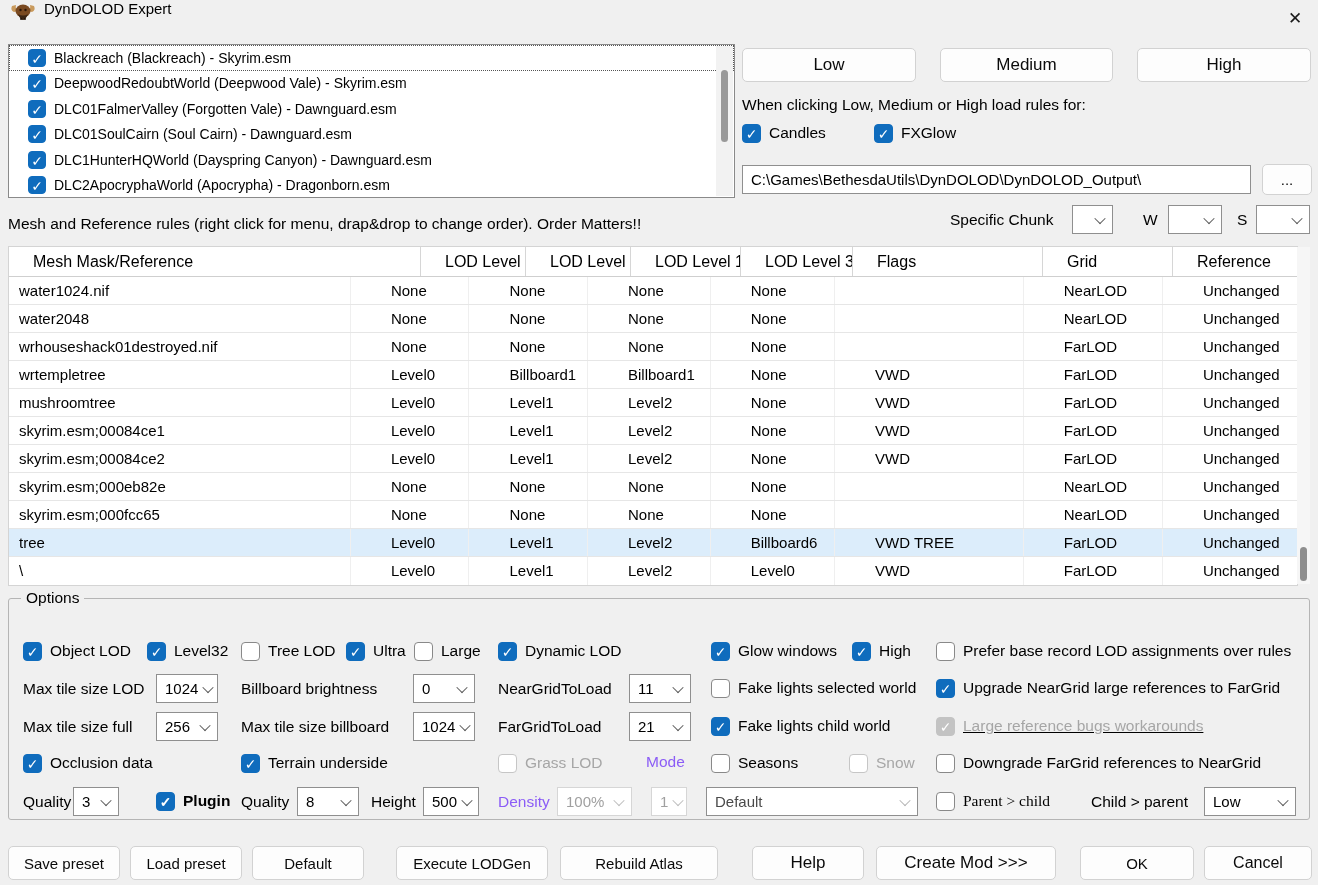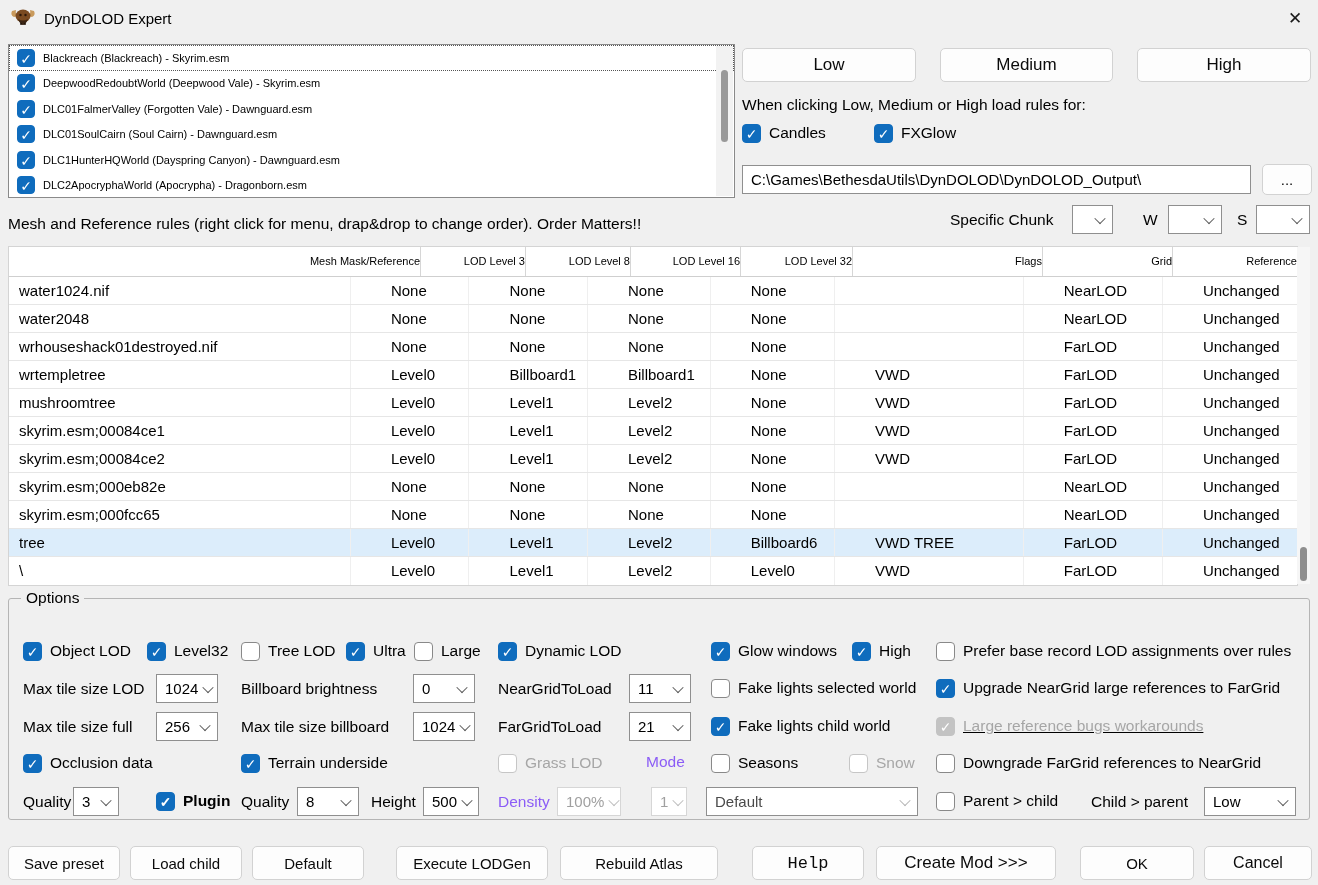--- a/index.html
+++ b/index.html
@@ -1,28 +1,28 @@
 <!DOCTYPE html>
 <html><head>
 <meta charset="utf-8">
 <style>
   * { margin:0; padding:0; box-sizing:border-box; }
   html,body { width:1318px; height:885px; }
   body { font-family:"Liberation Sans", sans-serif; background:#f0f0f0; color:#000; }
   #window { position:relative; width:1318px; height:885px; background:#f0f0f0; overflow:hidden; }
 
   
-  .titlebar { position:absolute; left:0; top:0; width:1318px; height:36px; display:flex; align-items:center; background:#f0f0f0; }
+  .titlebar { position:absolute; left:0; top:0; width:1318px; height:36px; display:flex; align-items:flex-start; background:#f0f0f0; }
   .app-icon { width:26px; height:26px; margin:0 8px 0 10px; }
   .title-text { font-size:15px; }
   .close-btn { position:absolute; right:0; top:0; width:46px; height:36px; display:flex; align-items:center; justify-content:center; font-size:17px; color:#1a1a1a; cursor:pointer; }
 
   
   .listbox { position:absolute; left:8px; top:44px; width:727px; height:154px; background:#fff; border:1px solid #8a8a8a; overflow:hidden; }
-  .ws-item { height:25.5px; display:flex; align-items:center; padding-left:8px; gap:8px; font-size:11px; white-space:nowrap; }
+  .ws-item { height:25.5px; display:flex; align-items:center; padding-left:19px; gap:8px; font-size:14px; white-space:nowrap; }
   .ws-item.focused { outline:1px dotted #555; outline-offset:-1px; }
   .lb-scroll { position:absolute; top:1px; right:1px; bottom:1px; width:17px; background:#f2f2f2; }
   .lb-thumb { position:absolute; left:5px; top:24px; width:7px; height:72px; background:#999; border-radius:4px; }
 
   
   .cbx { width:19px; height:19px; border:1px solid #898989; border-radius:4px; background:#fff; position:relative; flex:none; display:inline-block; }
   .cbx.checked { background:#0f6cbd; border-color:#0f6cbd; }
   .cbx.checked::after { content:"✓"; position:absolute; left:0; top:0; width:100%; height:100%; color:#fff; font-size:14px; line-height:18px; text-align:center; }
   .cbx.dis { border-color:#c6c6c6; }
   .cbx.checked.dis { background:#c3c3c3; border-color:#c3c3c3; }
@@ -40,21 +40,21 @@
   .combo .chev { width:8px; height:8px; border-left:1.6px solid #5a5a5a; border-bottom:1.6px solid #5a5a5a; transform:rotate(-45deg) translate(1px,-1px); flex:none; margin-left:6px; }
   .combo.dis { color:#a0a0a0; border-color:#d6d6d6; }
   .combo.dis .chev { border-color:#bdbdbd; }
   .flabel { position:absolute; font-size:15.5px; white-space:nowrap; }
   .flabel.dis { color:#8b5cf6; }
   .line28 { height:29px; line-height:29px; }
 
   
   .rtable { position:absolute; left:8px; top:246px; width:1290px; background:#fff; border:1px solid #d4d4d4; }
   .thead { display:flex; height:30px; border-bottom:1px solid #cfcfcf; }
-  .th { font-size:11px; line-height:29px; padding-left:10px; border-right:1px solid #d6d6d6; overflow:hidden; white-space:nowrap;text-align:right; }
+  .th { font-size:16px; line-height:29px; padding-left:24px; border-right:1px solid #d6d6d6; overflow:hidden; white-space:nowrap; }
   .trow { display:flex; height:28px; border-bottom:1px solid #e6e6e6;gap:30px; }
   .trow:last-of-type { border-bottom:none; }
   .trow.selected { background:#dcedfb; }
   .td { font-size:15px; line-height:27px; padding-left:10px; border-right:1px solid #efefef; overflow:hidden; white-space:nowrap; }
   .c0{width:412px;} .c1{width:105px;} .c2{width:105px;} .c3{width:110px;} .c4{width:112px;} .c5{width:190px;} .c6{width:130px;} .c7{width:124px; border-right:none;}
   .tbl-scroll { position:absolute; left:1297px; top:247px; width:13px; height:337px; background:#f6f6f6; }
   .tbl-thumb { position:absolute; left:3px; top:300px; width:7px; height:34px; background:#8f8f8f; border-radius:4px; }
 
   
   .group { position:absolute; left:8px; top:598px; width:1302px; height:222px; border:1px solid #b5b5b5; border-radius:3px; }
@@ -427,59 +427,59 @@
     <div class="combo" style="left:288px; top:188px; width:62px;">
         <span>8</span>
         <span class="chev"></span>
       </div>
     <span class="flabel line28" style="left:362px; top:188px;">Height</span>
     <div class="combo" style="left:414px; top:188px; width:56px;">
         <span>500</span>
         <span class="chev"></span>
       </div>
     <span class="flabel line28 dis" style="left:489px; top:188px;">Density</span>
-    <div class="combo dis" style="left:548px; top:188px; width:64px;">
+    <div class="combo dis" style="left:548px; top:188px; width:75px;">
         <span>100%</span>
         <span class="chev"></span>
       </div>
     <div class="combo dis" style="left:642px; top:188px; width:36px;">
         <span>1</span>
         <span class="chev"></span>
       </div>
     <div class="combo" style="left:697px; top:188px; width:212px; color:#4a4a4a;">
         <span>Default</span>
         <span class="chev" style="border-color:#b5b5b5;"></span>
       </div>
-    <label class="cb" style="left:927px; top:192px;">
+    <label class="cb" style="left:927px; top:192px;font-family:Liberation Serif, serif;">
         <span class="cbx"></span>
         <span class="lbl">Parent &gt; child</span>
       </label>
     <span class="flabel line28" style="left:1082px; top:188px;">Child &gt; parent</span>
     <div class="combo" style="left:1195px; top:188px; width:92px;">
         <span>Low</span>
         <span class="chev"></span>
       </div>
   </div>
 
   <div class="btn" style="left:8px; top:846px; width:112px; height:34px;">
       <span>Save preset</span>
     </div>
   <div class="btn" style="left:130px; top:846px; width:112px; height:34px;">
-      <span>Load child</span>
+      <span>Load preset</span>
     </div>
   <div class="btn" style="left:252px; top:846px; width:112px; height:34px;">
       <span>Default</span>
     </div>
   <div class="btn" style="left:396px; top:846px; width:152px; height:34px;">
       <span>Execute LODGen</span>
     </div>
   <div class="btn" style="left:560px; top:846px; width:158px; height:34px;">
       <span>Rebuild Atlas</span>
     </div>
-  <div class="btn big" style="left:752px; top:846px; width:112px; height:34px;font-family:Liberation Mono, monospace;">
+  <div class="btn big" style="left:752px; top:846px; width:112px; height:34px;">
       <span>Help</span>
     </div>
   <div class="btn big" style="left:876px; top:846px; width:180px; height:34px;">
       <span>Create Mod &gt;&gt;&gt;</span>
     </div>
   <div class="btn" style="left:1080px; top:846px; width:114px; height:34px;">
       <span>OK</span>
     </div>
   <div class="btn" style="left:1204px; top:846px; width:108px; height:34px; font-size:16px;">
       <span>Cancel</span>

